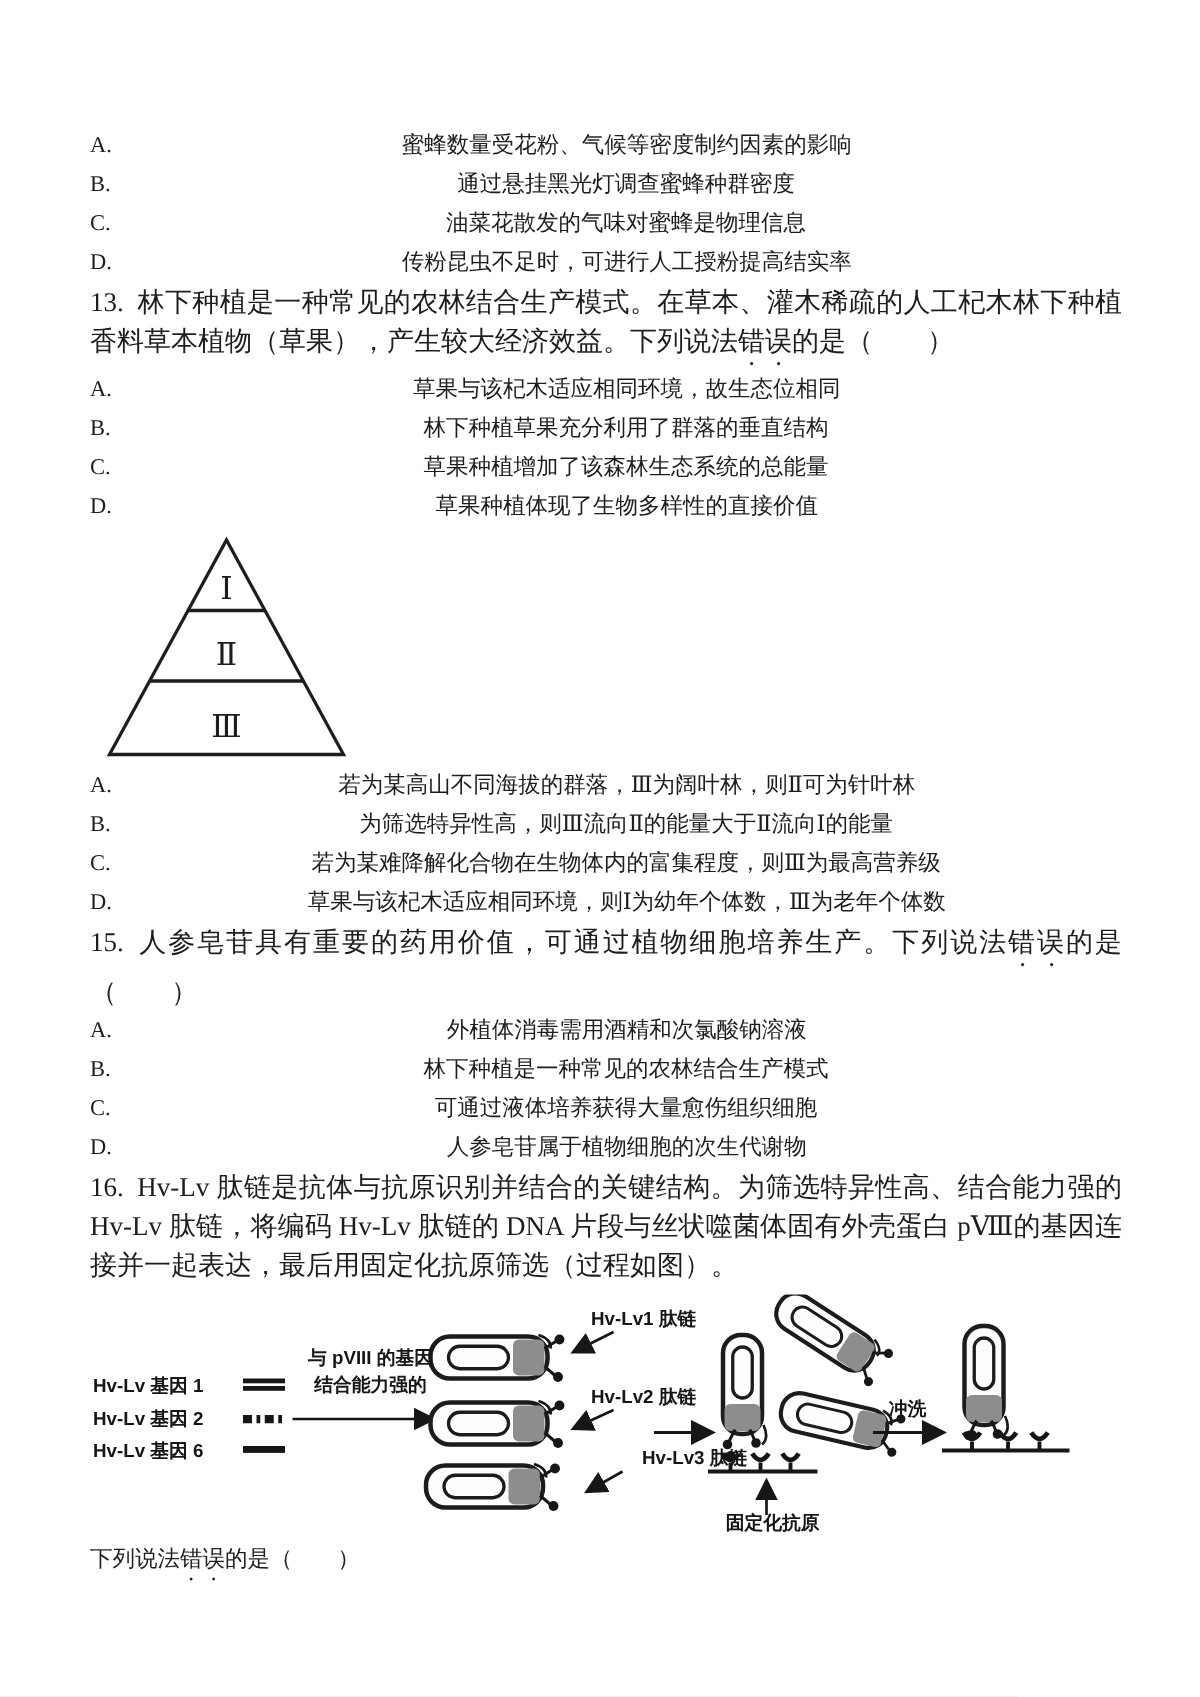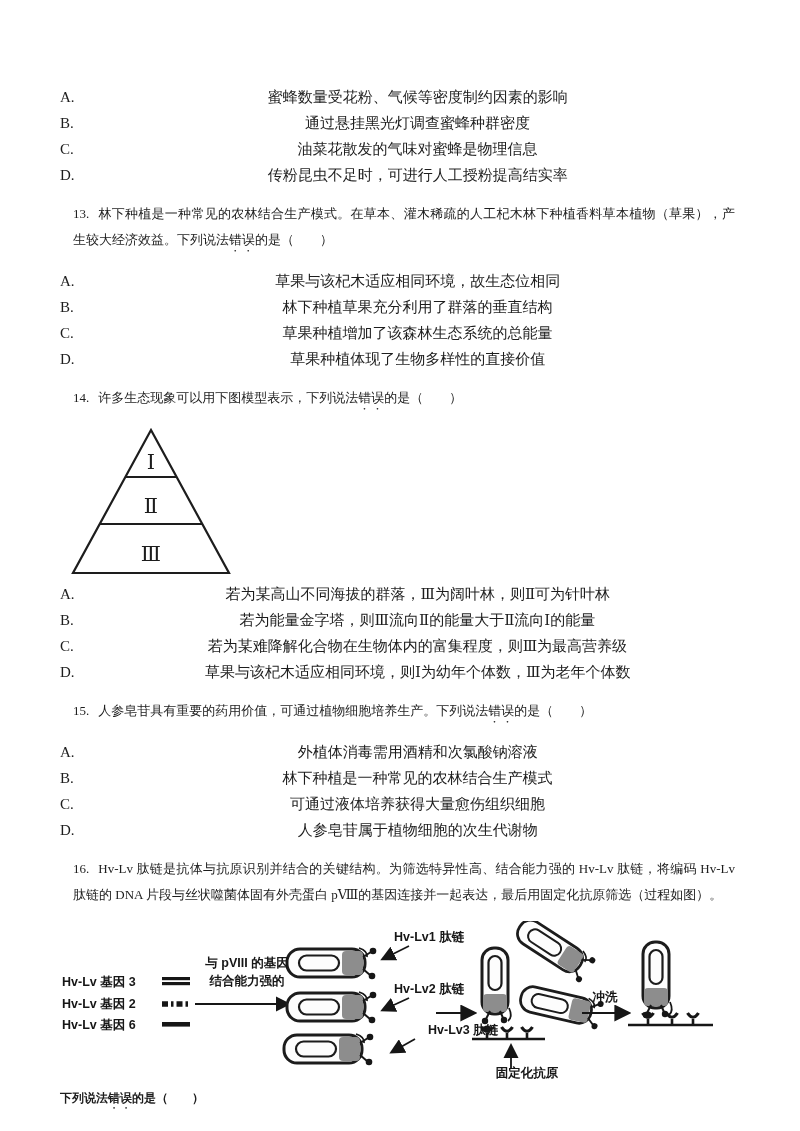--- a/index.html
+++ b/index.html
@@ -2,21 +2,21 @@
 <html><head>
 <meta charset="utf-8">
 <style>
   html,body{margin:0;padding:0;background:#e8e8e8;}
   .page{
     position:relative;width:800px;height:1131px;background:#ffffff;
     font-family:"Liberation Serif","DejaVu Serif",serif;color:#1d1d1d;
     overflow:hidden;margin:0 auto;
   }
   .content{position:absolute;left:60px;top:84px;width:688px;}
-  .stem{margin:13px;font-size:13px;line-height:26px;text-align:justify;}
+  .stem{margin:0;font-size:18px;line-height:26px;text-align:justify;}
   .qnum{margin-right:9px;}
   .opt{font-size:15px;line-height:26px;display:flex;}
   .optL{flex:0 0 auto;margin-right:13px;}
   .optT{flex:1 1 auto;text-align:center;}
   .em-dots{
     -webkit-text-emphasis:filled dot #1d1d1d;
     text-emphasis:filled dot #1d1d1d;
     -webkit-text-emphasis-position:under right;
     text-emphasis-position:under right;
   }
@@ -24,21 +24,21 @@
   .pyramid-wrap{margin:5px 0 5px 8px;width:166px;height:150px;}
   .pyramid-wrap text{font-family:"DejaVu Serif","Liberation Serif",serif;font-size:21px;fill:#1d1d1d;}
   
   .diagram{position:relative;width:682px;height:161px;margin:7px 0 3px 2px;}
   .dsvg{position:absolute;left:0;top:0;}
   .dlabel{
     position:absolute;font-family:"Liberation Sans","DejaVu Sans",sans-serif;
     font-weight:bold;font-size:12.5px;color:#161616;white-space:nowrap;
   }
   .dlabel.ctr{text-align:center;}
-  .footer-stem{margin:2px 0 0 0;font-size:12px;line-height:26px;font-weight:bold;}
+  .footer-stem{margin:2px 0 0 0;font-size:15px;line-height:26px;}
 </style>
 </head>
 <body>
 
 <div class="page">
   <div class="content">
 
     <section>
       <div class="opt">
         <span class="optL">A.</span>
@@ -72,40 +72,39 @@
         <span class="optL">C.</span>
         <span class="optT">草果种植增加了该森林生态系统的总能量</span>
       </div>
       <div class="opt">
         <span class="optL">D.</span>
         <span class="optT">草果种植体现了生物多样性的直接价值</span>
       </div>
     </section>
 
     <section>
-      <p class="stem"><span class="qnum">14.</span><span>许多生态现象可以用下图模型表示，下列说法</span><span class="em-dots">错误</span><span>的是（　　）</span></p>
 
       <div class="pyramid-wrap">
         <svg width="166" height="150" viewBox="0 0 166 150">
           <path d="M83 4 L161 147 L5 147 Z" fill="none" stroke="#1d1d1d" stroke-width="2.2"></path>
           <line x1="57" y1="51" x2="109" y2="51" stroke="#1d1d1d" stroke-width="2.2"></line>
           <line x1="31.5" y1="98" x2="134.5" y2="98" stroke="#1d1d1d" stroke-width="2.2"></line>
           <text x="83" y="43" text-anchor="middle">Ⅰ</text>
           <text x="83" y="87" text-anchor="middle">Ⅱ</text>
           <text x="83" y="135" text-anchor="middle">Ⅲ</text>
         </svg>
       </div>
 
       <div class="opt">
         <span class="optL">A.</span>
         <span class="optT">若为某高山不同海拔的群落，Ⅲ为阔叶林，则Ⅱ可为针叶林</span>
       </div>
       <div class="opt">
         <span class="optL">B.</span>
-        <span class="optT">若为能量金字塔，则Ⅲ流向Ⅱ的能量大于Ⅱ流向Ⅰ的能量</span>
+        <span class="optT">为筛选特异性高，则Ⅲ流向Ⅱ的能量大于Ⅱ流向Ⅰ的能量</span>
       </div>
       <div class="opt">
         <span class="optL">C.</span>
         <span class="optT">若为某难降解化合物在生物体内的富集程度，则Ⅲ为最高营养级</span>
       </div>
       <div class="opt">
         <span class="optL">D.</span>
         <span class="optT">草果与该杞木适应相同环境，则Ⅰ为幼年个体数，Ⅲ为老年个体数</span>
       </div>
     </section>
@@ -201,29 +200,29 @@
           <line x1="520" y1="92" x2="566" y2="92" stroke="#161616" stroke-width="2" marker-end="url(#arr)"></line>
 
           <use href="#phV" transform="translate(594,54)"></use>
           <line x1="566" y1="104" x2="651" y2="104" stroke="#161616" stroke-width="2.6"></line>
           <circle cx="586" cy="94" r="3.6" fill="#161616"></circle>
           <use href="#antg" transform="translate(586,104)"></use>
           <use href="#antg" transform="translate(610,104)"></use>
           <use href="#antg" transform="translate(631,104)"></use>
         </svg>
 
-        <span class="dlabel" style="left:0;top:53px;width:96px;">Hv-Lv 基因 3</span>
+        <span class="dlabel" style="left:0;top:53px;width:96px;">Hv-Lv 基因 1</span>
         <span class="dlabel" style="left:0;top:75px;width:96px;">Hv-Lv 基因 2</span>
         <span class="dlabel" style="left:0;top:96px;width:96px;">Hv-Lv 基因 6</span>
         <span class="dlabel ctr" style="left:126px;top:34px;width:118px;">与 pVIII 的基因</span>
         <span class="dlabel ctr" style="left:126px;top:52px;width:118px;">结合能力强的</span>
         <span class="dlabel" style="left:332px;top:8px;">Hv-Lv1 肽链</span>
         <span class="dlabel" style="left:332px;top:60px;">Hv-Lv2 肽链</span>
         <span class="dlabel" style="left:338px;top:101px;margin-left:28px;">Hv-Lv3 肽链</span>
         <span class="dlabel ctr" style="left:510px;top:68px;width:66px;">冲洗</span>
-        <span class="dlabel ctr" style="left:413px;top:144px;width:104px;text-align:center;">固定化抗原</span>
+        <span class="dlabel ctr" style="left:401px;top:144px;width:104px;text-align:center;">固定化抗原</span>
       </div>
 
       <p class="footer-stem"><span>下列说法</span><span class="em-dots">错误</span><span>的是（　　）</span></p>
     </section>
 
   </div>
 </div>
 
 </body></html>

